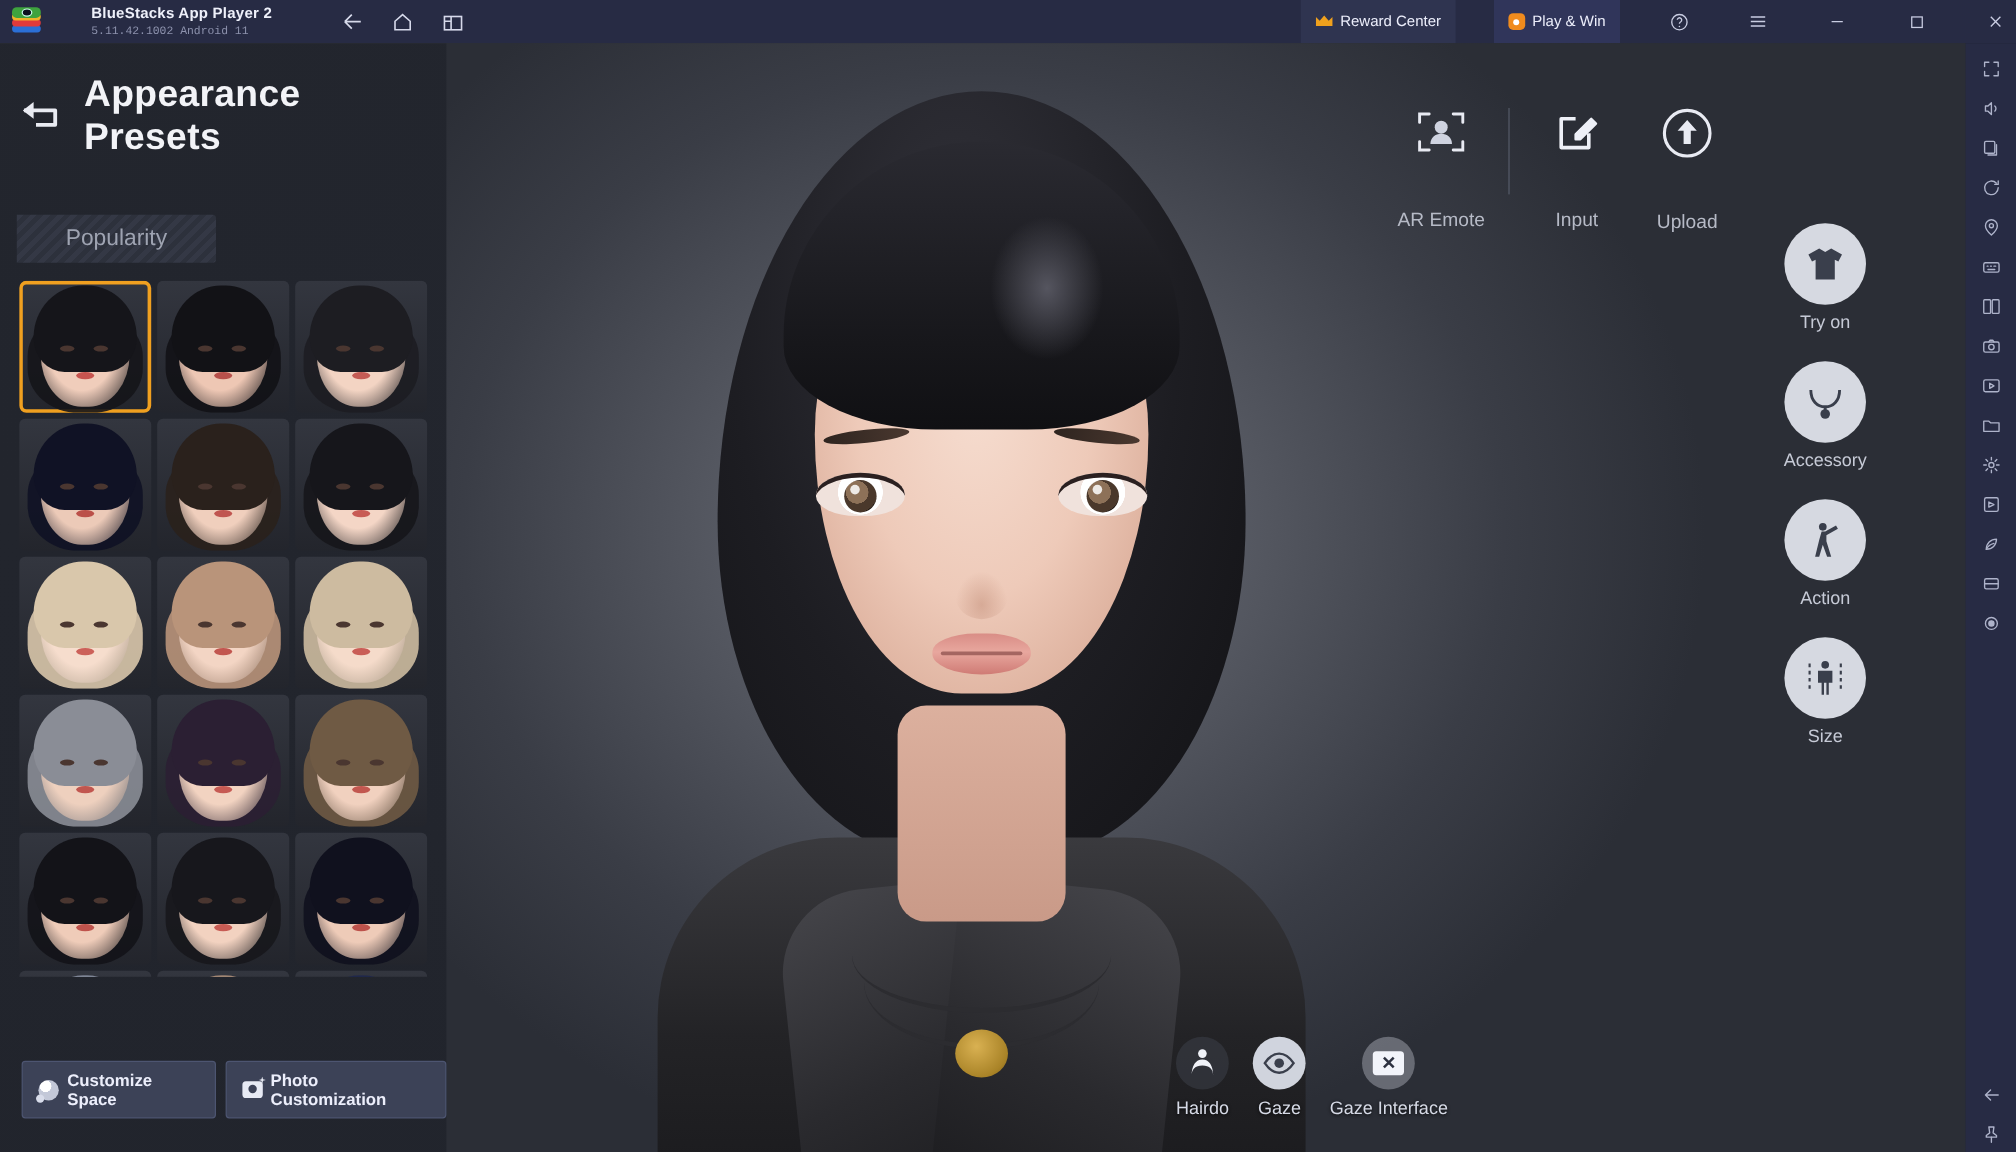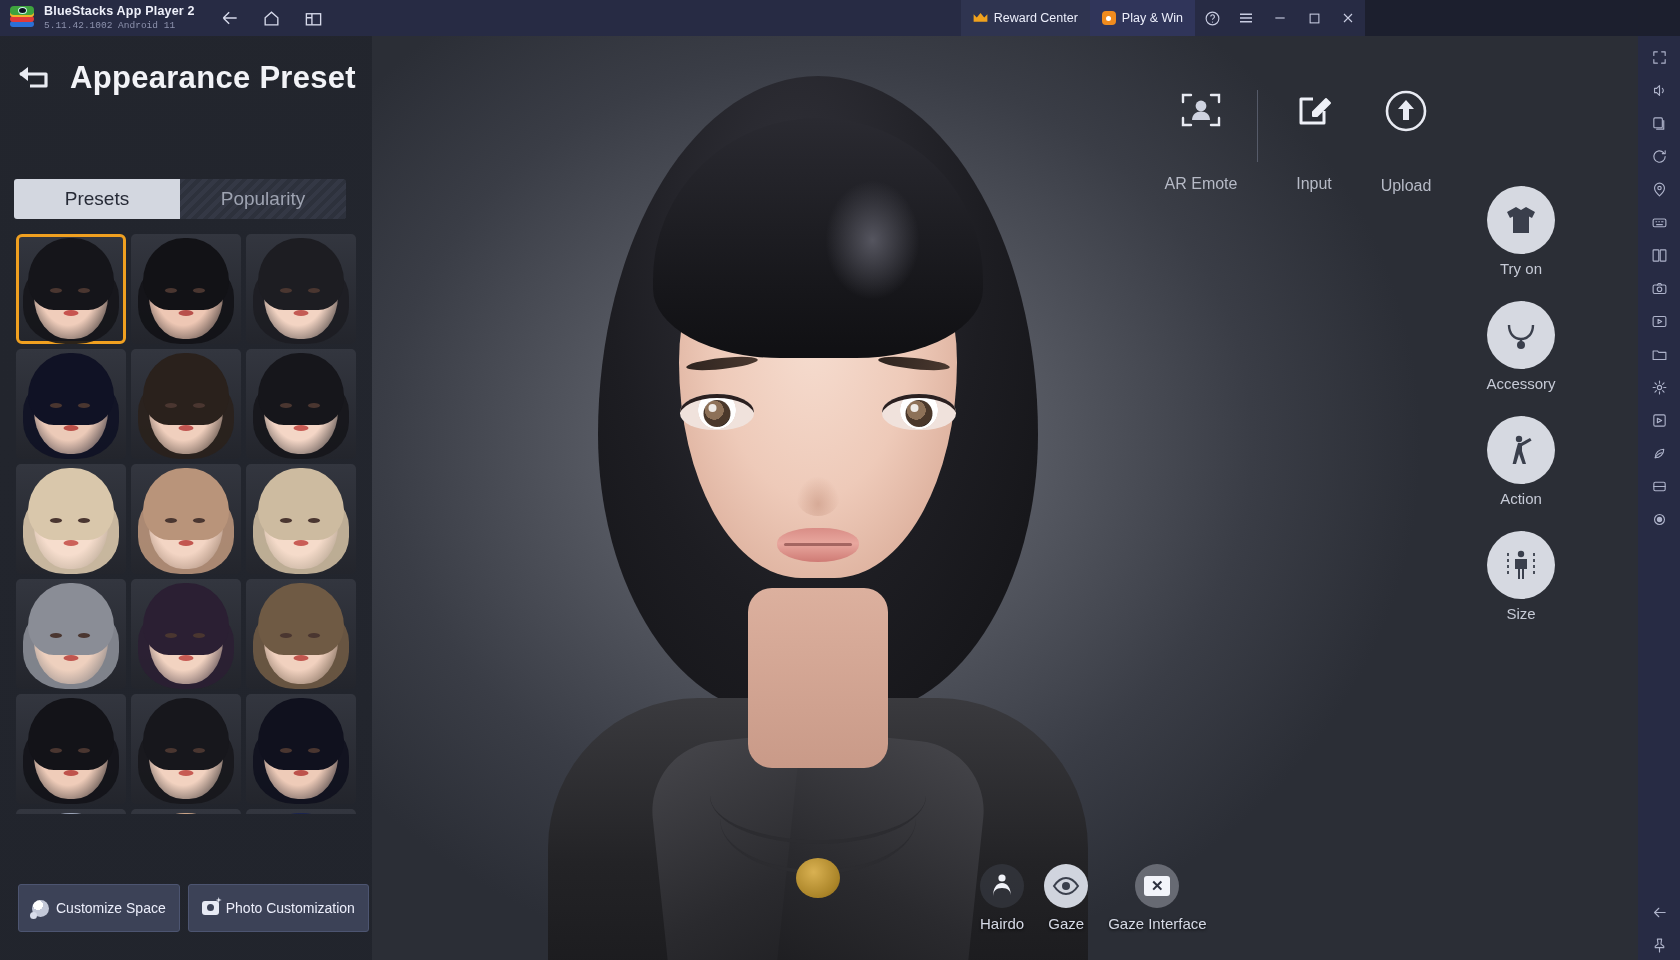--- a/index.html
+++ b/index.html
@@ -1,22 +1,22 @@
 <!DOCTYPE html>
 <html><head>
 <meta charset="utf-8">
 <style>
   * { margin:0; padding:0; box-sizing:border-box; }
   html,body { width:1680px; height:960px; overflow:hidden; background:#1c1f2e;
               font-family:"Liberation Sans", sans-serif; }
 
   
   .bs-titlebar{
-    position:absolute; left:0; top:0; width:1365px; height:36px;
-    background:#272b44; display:flex; align-items:center; color:#e6e8f2;
+    position:absolute; left:0; top:0; width:1680px; height:36px;
+    background:#272b44; display:flex; align-items:center; color:#e6e8f2;gap:32px;
   }
   .bs-logo{ width:24px;height:24px;margin-left:10px;margin-right:10px;position:relative;flex:none;}
   .bs-logo .l{position:absolute;left:0;border-radius:3px;}
   .bs-logo .l1{top:15px;width:24px;height:6px;background:#2b6fd6;}
   .bs-logo .l2{top:10px;width:24px;height:6px;background:#e03a3a;}
   .bs-logo .l3{top:5px;width:24px;height:6px;background:#f0b429;}
   .bs-logo .l4{top:0px;width:24px;height:9px;background:#3ea33e;border-radius:4px;}
   .bs-logo .eye{position:absolute;left:8px;top:1px;width:9px;height:7px;border-radius:50%;
     background:#0d1220;border:1px solid #cfe;}
   .bs-title-wrap{display:flex;flex-direction:column;justify-content:center;line-height:1.1;}
@@ -76,21 +76,21 @@
   .hair2{position:absolute;left:50%;top:26px;transform:translateX(-50%);
     width:96px;height:84px;border-radius:44%;opacity:.9;}
   .eyeL,.eyeR{position:absolute;top:54px;width:12px;height:5px;border-radius:50%;background:#4a3630;}
   .eyeL{left:34px;} .eyeR{left:62px;}
   .lip{position:absolute;left:50%;top:76px;transform:translateX(-50%);
     width:15px;height:6px;border-radius:50%;background:#b9564f;}
 
   
   .btm-btns{position:absolute;left:18px;bottom:28px;display:flex;gap:8px;}
   .sqbtn{height:48px;background:#3c4257;border:1px solid #4d5571;border-radius:3px;
-    display:flex;align-items:center;gap:7px;padding:0 13px;color:#eceefb;font-size:14px;cursor:pointer;}
+    display:flex;align-items:center;gap:7px;padding:0 13px;color:#eceefb;font-size:14px;cursor:pointer;font-weight:bold;}
   .ico-globe{width:17px;height:17px;border-radius:50%;
     background:radial-gradient(circle at 35% 30%,#fff 0 30%,#c3c8d8 31% 100%);position:relative;flex:none;}
   .ico-globe:after{content:"";position:absolute;left:-2px;bottom:-2px;width:7px;height:7px;
     border-radius:50%;background:#d8dcea;}
   .ico-cam{width:17px;height:14px;background:#e7eaf4;border-radius:3px;position:relative;flex:none;}
   .ico-cam:before{content:"";position:absolute;left:5px;top:3px;width:7px;height:7px;border-radius:50%;
     background:#3c4257;}
   .ico-cam:after{content:"";position:absolute;right:-3px;top:-4px;width:6px;height:6px;color:#fff;
     background:#e7eaf4;clip-path:polygon(50% 0,61% 39%,100% 50%,61% 61%,50% 100%,39% 61%,0 50%,39% 39%);}
 
@@ -297,27 +297,24 @@
   </div>
 
   <div class="left-panel">
     <div class="panel-head">
       <div class="back-ico">
         <svg width="40" height="30" viewBox="0 0 40 30" fill="none" stroke="#e9ebf2" stroke-width="3.2" stroke-linejoin="round">
           <path d="M4 11h26v12H14"></path>
             <path d="M12 4L3 11l9 7" fill="#e9ebf2" stroke="none"></path>
         </svg>
       </div>
-      <div class="page-title">Appearance Preset</div>
+      <div class="page-title">Appearance Presets</div>
     </div>
 
     <div class="tabs">
-      <div class="tab active">
-        <span>Presets</span>
-      </div>
       <div class="tab inactive">
         <span>Popularity</span>
       </div>
     </div>
 
     <div class="grid" id="preset-grid">
         <div class="cell sel" style="background: linear-gradient(rgb(51, 54, 63) 0%, rgb(35, 37, 44) 100%);">
           <div class="hair2" style="background:#15151a"></div>
           <div class="face" style="background:radial-gradient(ellipse at 46% 36%, #f0cdbb 0%, #f0cdbb 55%, rgba(0,0,0,.18) 100%)"></div>
           <div class="hair" style="background:#15151a"></div>

